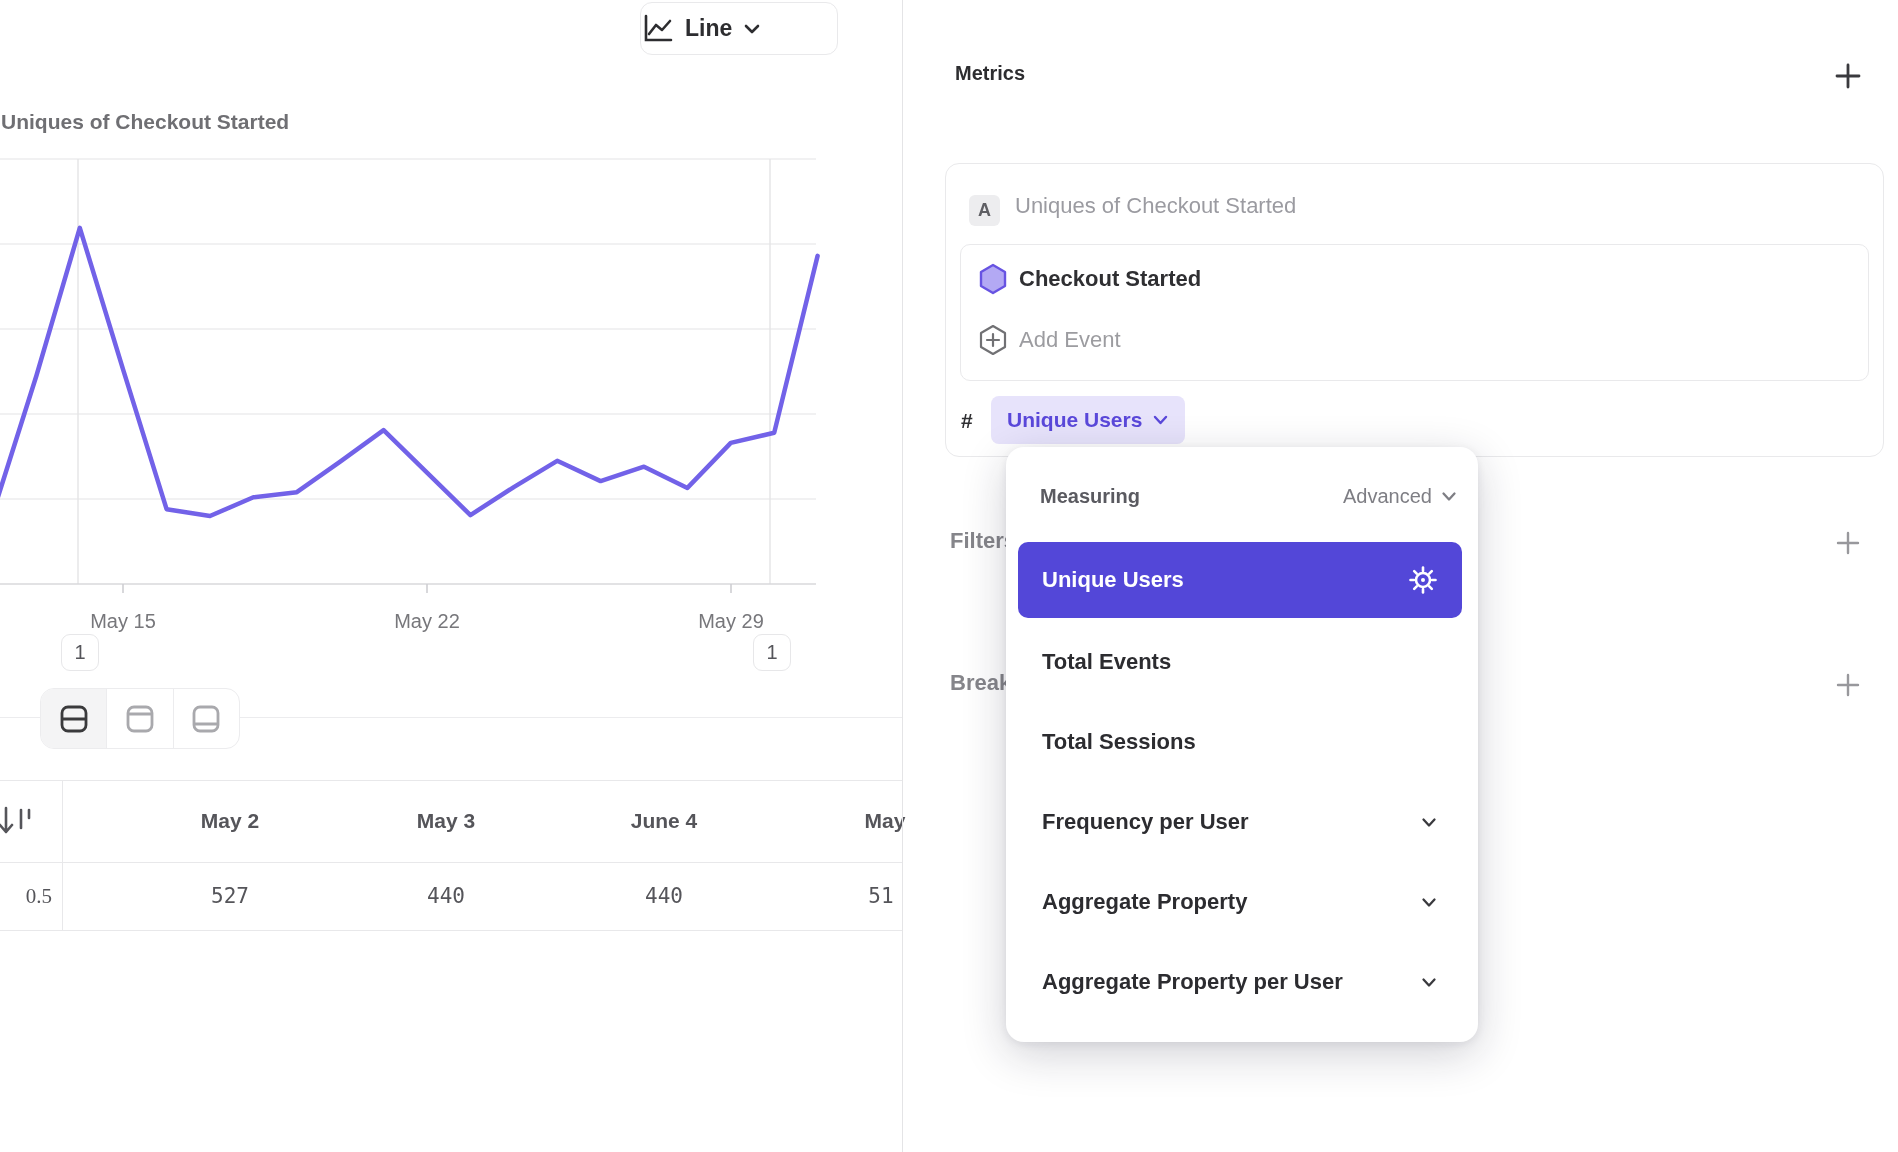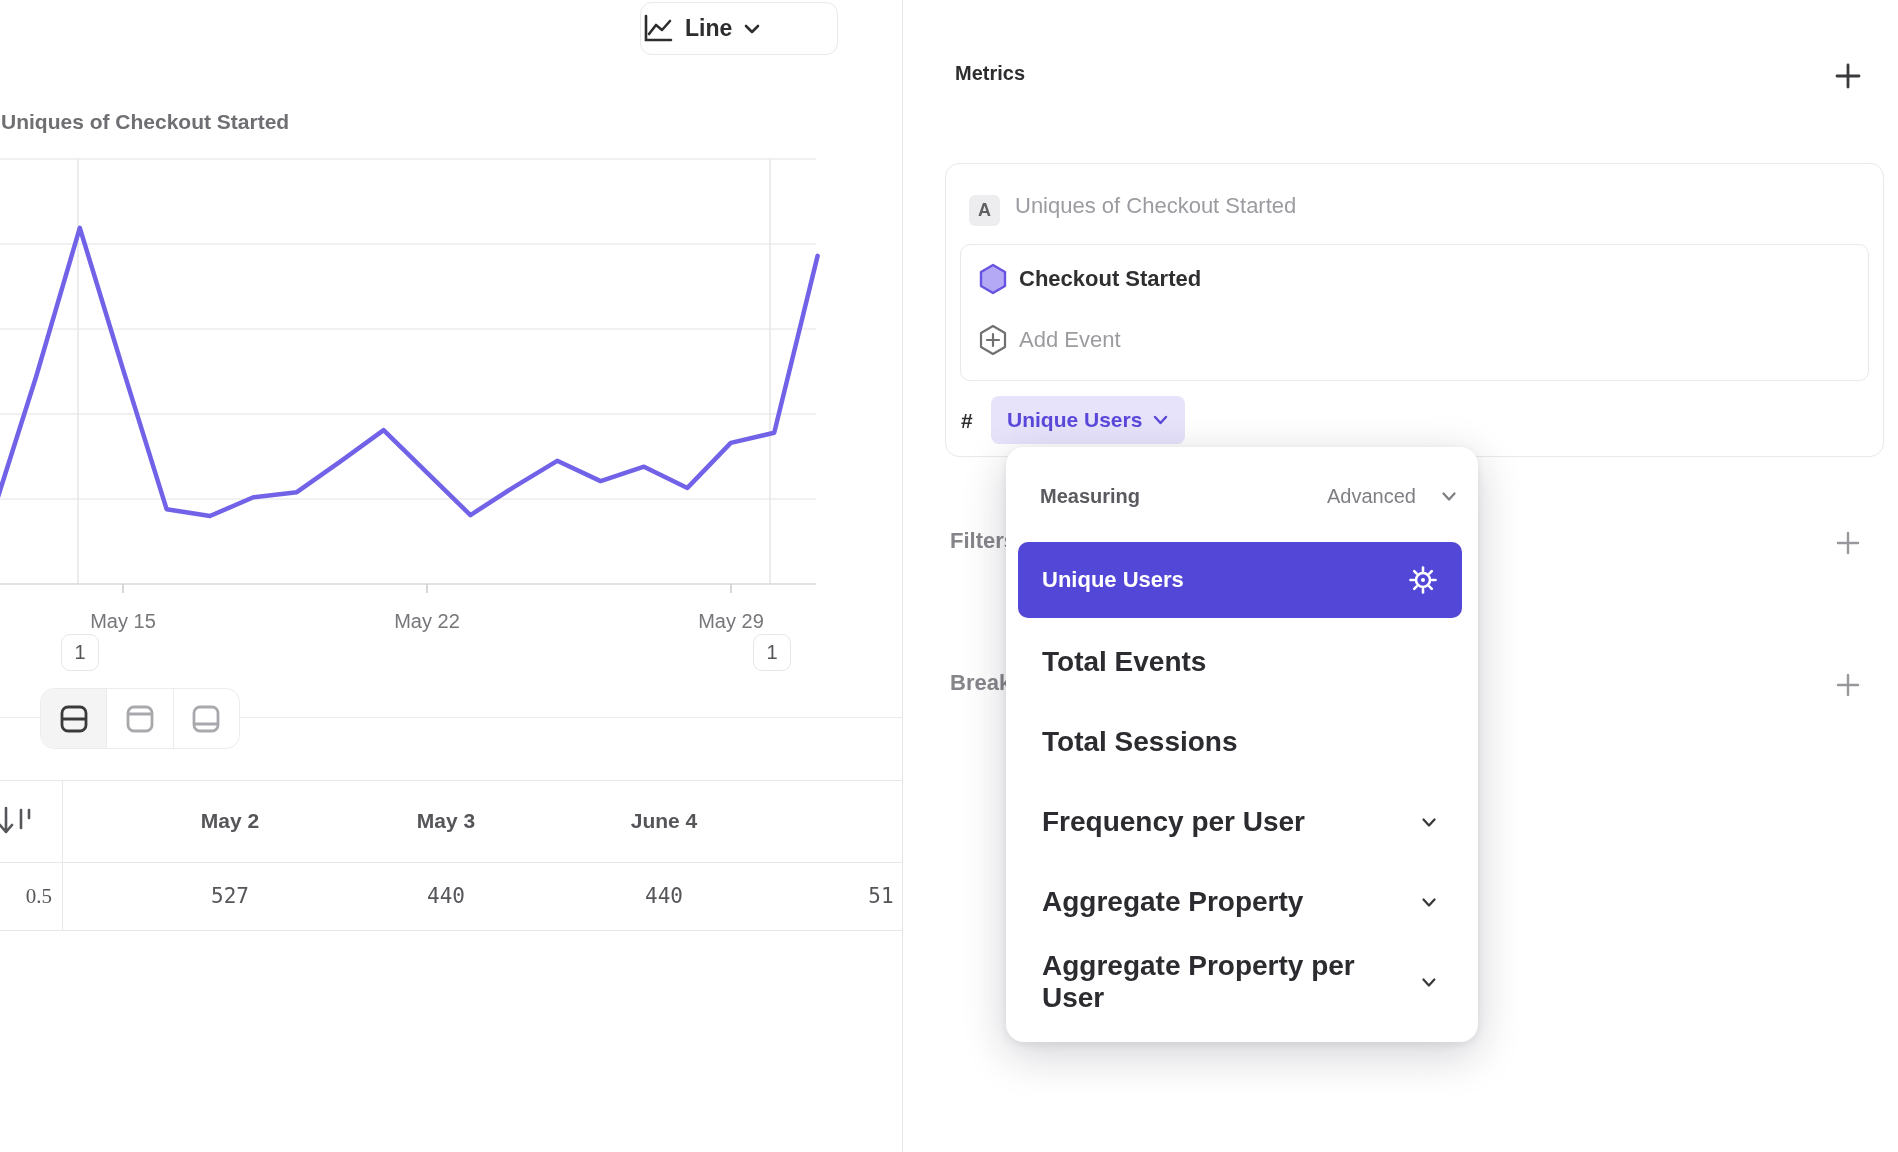--- a/index.html
+++ b/index.html
@@ -53,28 +53,28 @@
                   display:flex; align-items:center; gap:10px; cursor:pointer; }
   .measure-pill span { font-size:21px; font-weight:bold; color:#5a48da; }
 
   .side-heading { position:absolute; left:950px; font-size:22px; font-weight:bold; color:#85858a; white-space:nowrap; }
 
   
   .dropdown { position:absolute; left:1006px; top:447px; width:472px; height:595px; background:#fff; border-radius:18px;
               box-shadow:0 12px 45px rgba(25,25,50,0.20), 0 2px 8px rgba(25,25,50,0.08); }
   .dd-head { position:absolute; left:34px; right:20px; top:38px; display:flex; justify-content:space-between; align-items:center; }
   .dd-measuring { font-size:20px; font-weight:600; color:#5a5a60; }
-  .dd-advanced { display:flex; align-items:center; gap:24px; cursor:pointer; }
+  .dd-advanced { display:flex; align-items:center; gap:8px; cursor:pointer; }
   .dd-advanced span { font-size:20px; color:#7e7e84; }
   .dd-selected { position:absolute; left:12px; top:95px; width:444px; height:76px; background:#5347d8; border-radius:10px;
                  display:flex; align-items:center; justify-content:space-between; padding:0 24px; cursor:pointer; }
   .dd-selected span { color:#fff; font-size:22px; font-weight:bold; }
   .dd-option { position:absolute; left:12px; width:444px; height:66px; display:flex; align-items:center;
                justify-content:space-between; padding:0 24px; border-radius:10px; cursor:pointer; }
-  .dd-option span { font-size:28px; font-weight:600; color:#2c2c30; }
+  .dd-option span { font-size:22px; font-weight:600; color:#2c2c30; }
 
   svg { display:block; }
 </style>
 </head>
 <body>
 
 <div id="left-panel">
 
   <div class="line-btn">
     <svg width="34" height="34" viewBox="0 0 34 34">
@@ -154,20 +154,21 @@
 
   <svg class="abs" style="left:-4px; top:802px;" width="40" height="40" viewBox="0 0 40 40">
     <path d="M10 6 V30 M10 30 L4 23 M10 30 L16 23" stroke="#55555a" stroke-width="2.6" fill="none" stroke-linecap="round" stroke-linejoin="round"></path>
     <line x1="25" y1="8" x2="25" y2="26" stroke="#55555a" stroke-width="2.6" stroke-linecap="round"></line>
     <line x1="33" y1="8" x2="33" y2="16" stroke="#55555a" stroke-width="2.6" stroke-linecap="round"></line>
   </svg>
 
   <div class="th-cell" style="left:130px; width:200px;">May 2</div>
   <div class="th-cell" style="left:346px; width:200px;">May 3</div>
   <div class="th-cell" style="left:564px; width:200px;">June 4</div>
+  <div class="th-cell" style="left:830px; width:110px;">May</div>
 
   <div class="td-cell" style="left:12px; width:40px; justify-content:flex-end;font-family:Liberation Serif, serif;">0.5</div>
   <div class="td-cell" style="left:130px; width:200px;">527</div>
   <div class="td-cell" style="left:346px; width:200px;">440</div>
   <div class="td-cell" style="left:564px; width:200px;">440</div>
   <div class="td-cell" style="left:836px; width:90px;">51</div>
 </div>
 
 <div id="panel-divider"></div>
 

